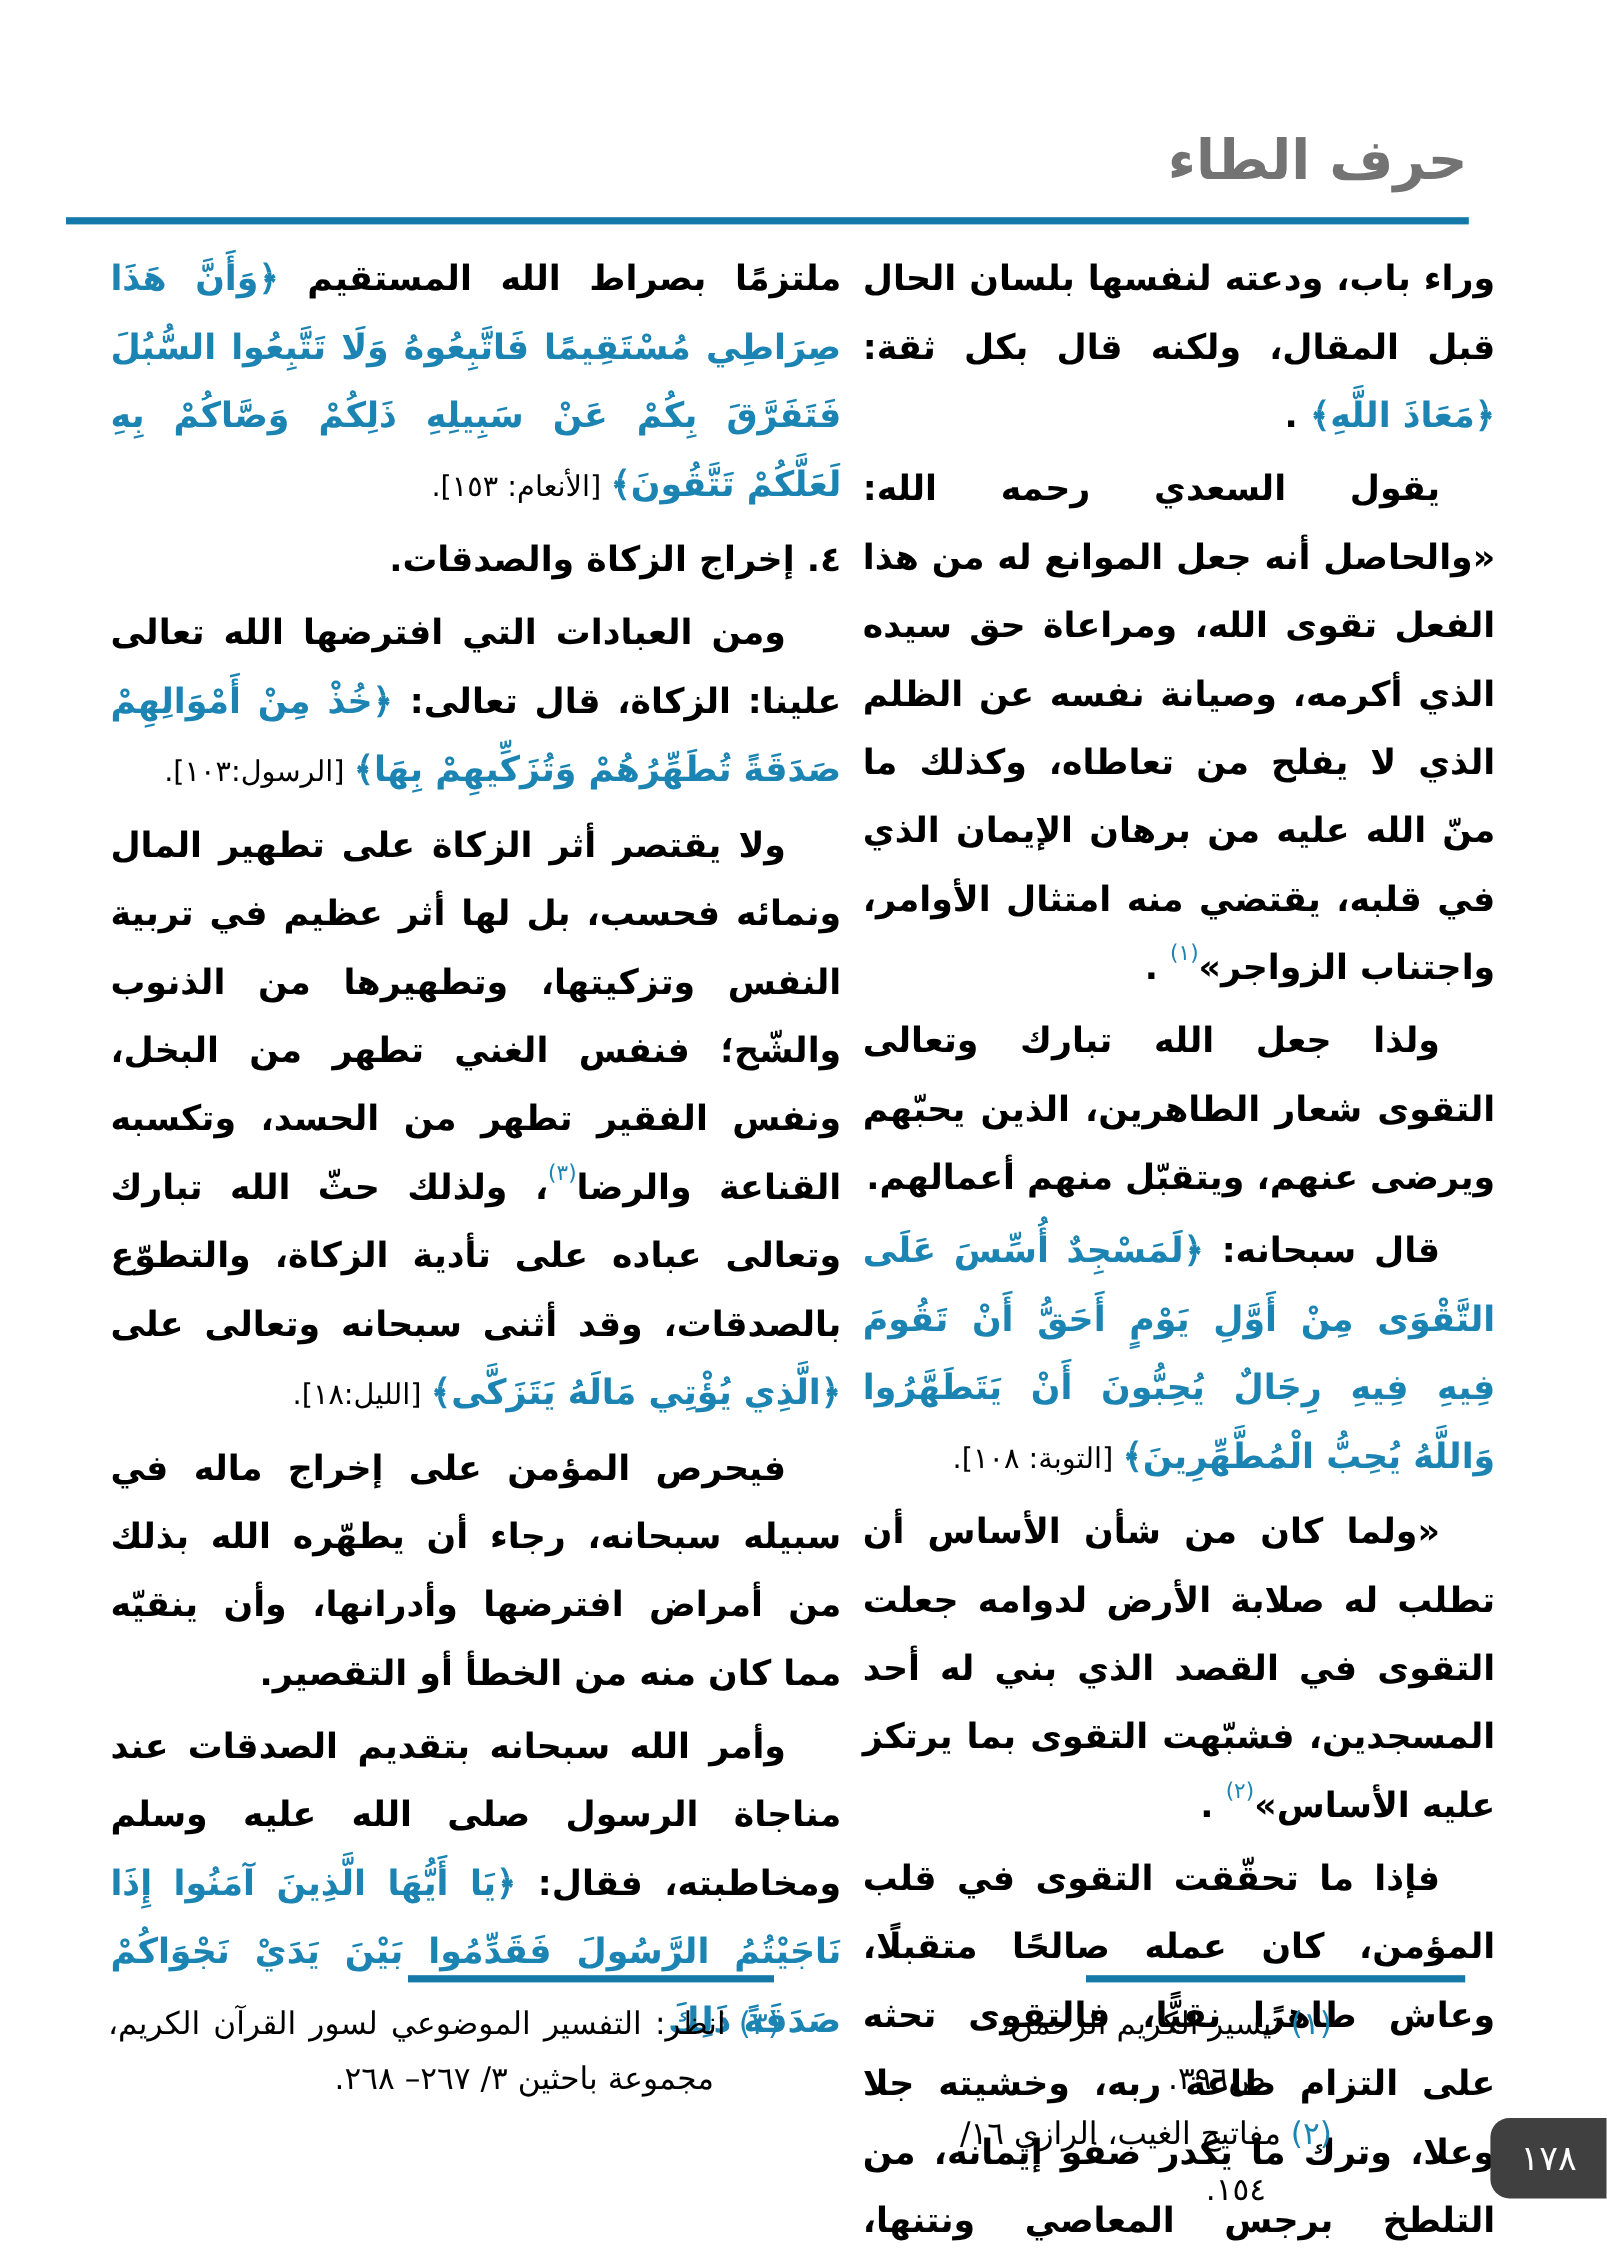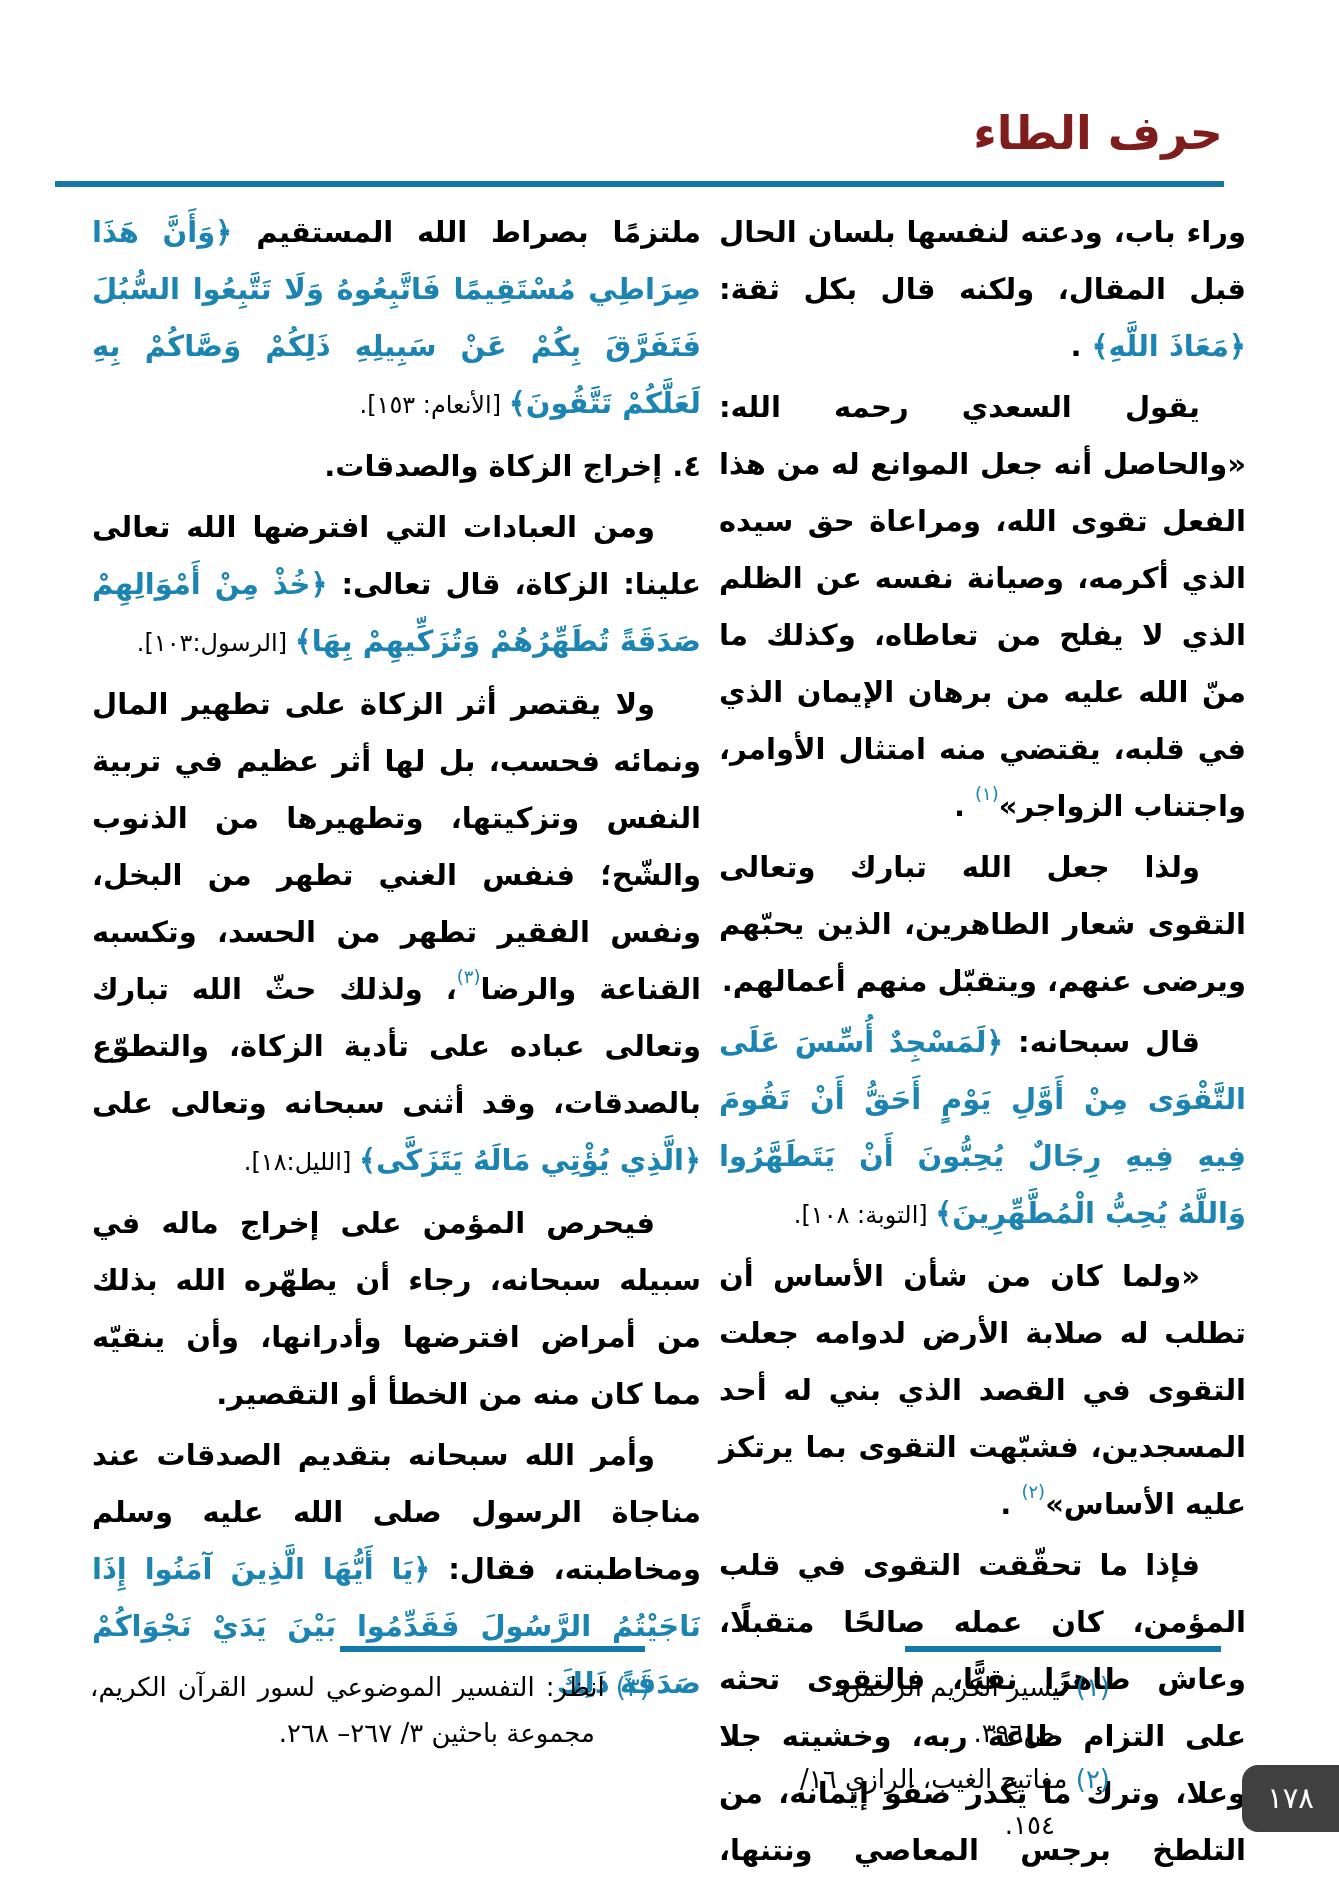--- a/index.html
+++ b/index.html
@@ -14,21 +14,21 @@
     color: #000000;
   }
 
   
   .chapter-title {
     position: absolute;
     top: 106px;
     right: 116px;
     font-size: 46px;
     font-weight: bold;
-    color: #7f1d1d;
+    color: #737373;
     letter-spacing: -1px;
   }
   .header-rule {
     position: absolute;
     top: 181px;
     left: 55px;
     width: 1169px;
     height: 6px;
     background: #1478a8;
   }

